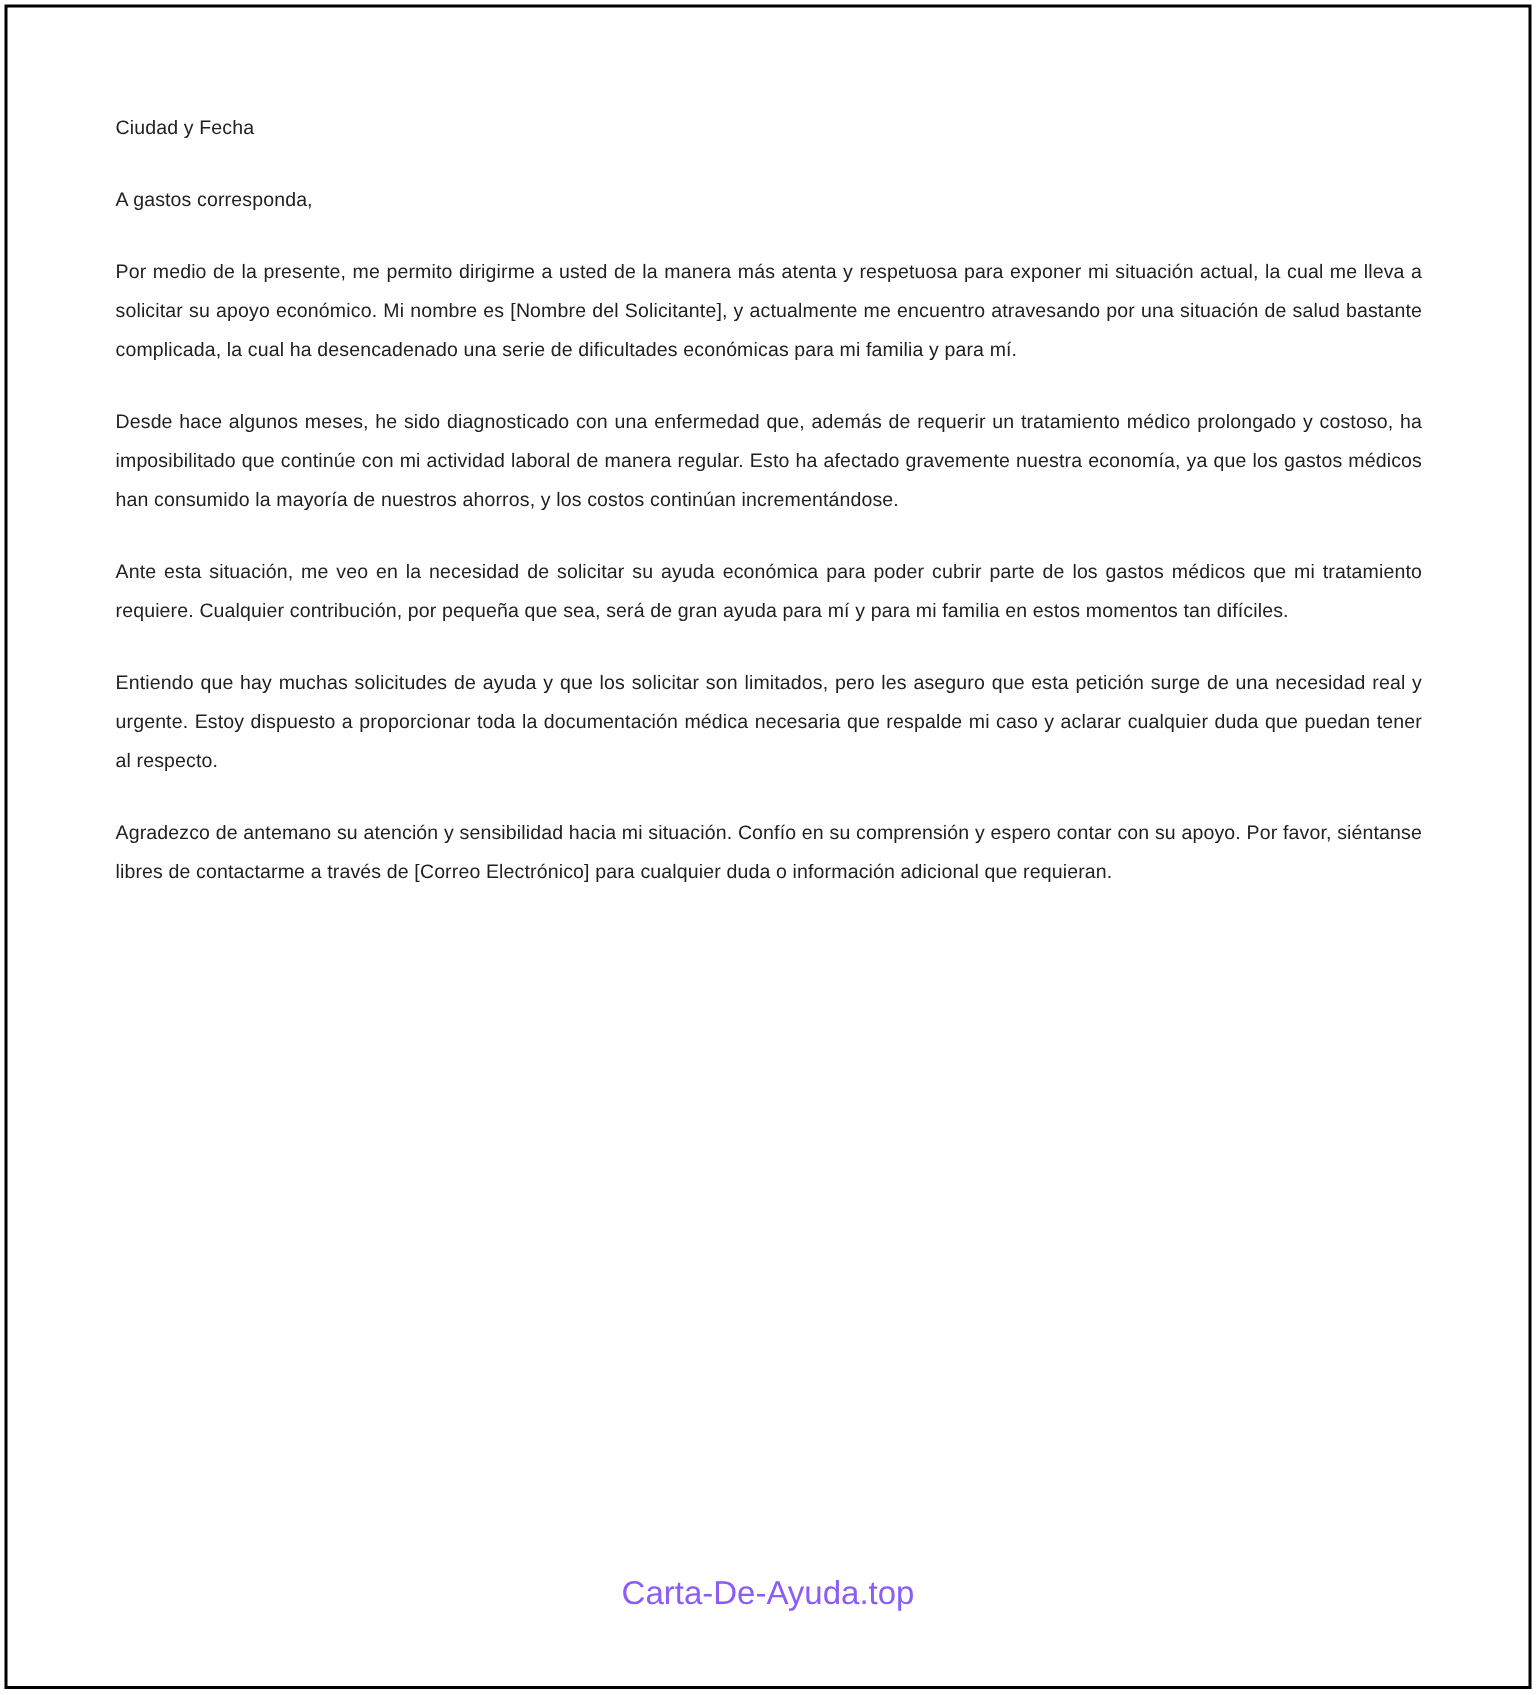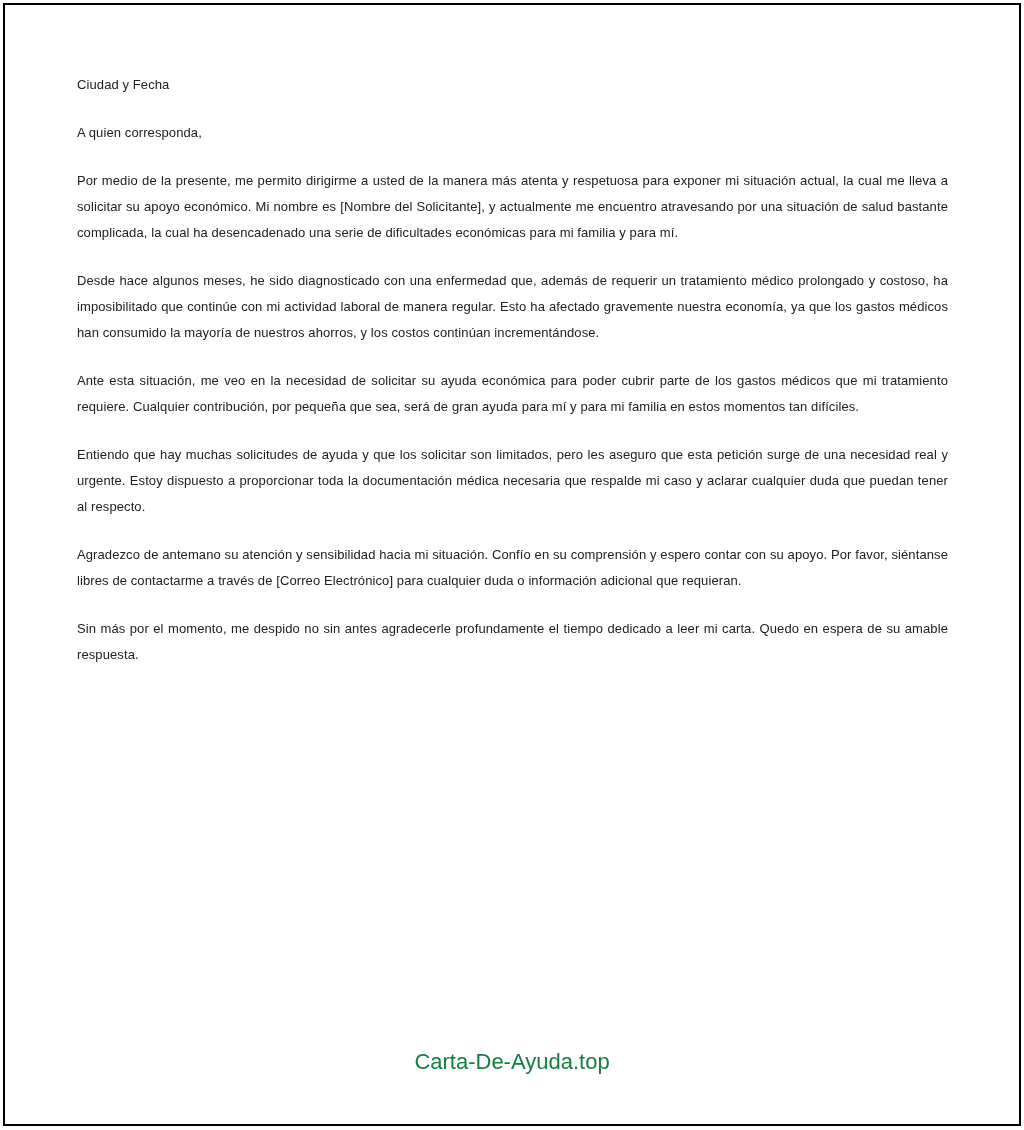--- a/index.html
+++ b/index.html
@@ -42,32 +42,31 @@
     text-align: justify;
   }
   .footer {
     position: absolute;
     left: 0;
     right: 0;
     top: 1047px;
     text-align: center;
     font-size: 22px;
     line-height: 30px;
-    color: #15803d;
+    color: #8b5cf6;
   }
 </style>
 </head>
 <body>
 
 <div class="page"></div>
 
 <div class="letter-body">
   <p>Ciudad y Fecha</p>
-  <p>A quien corresponda,</p>
+  <p>A gastos corresponda,</p>
   <p class="justified">Por medio de la presente, me permito dirigirme a usted de la manera más atenta y respetuosa para exponer mi situación actual, la cual me lleva a solicitar su apoyo económico. Mi nombre es [Nombre del Solicitante], y actualmente me encuentro atravesando por una situación de salud bastante complicada, la cual ha desencadenado una serie de dificultades económicas para mi familia y para mí.</p>
   <p class="justified">Desde hace algunos meses, he sido diagnosticado con una enfermedad que, además de requerir un tratamiento médico prolongado y costoso, ha imposibilitado que continúe con mi actividad laboral de manera regular. Esto ha afectado gravemente nuestra economía, ya que los gastos médicos han consumido la mayoría de nuestros ahorros, y los costos continúan incrementándose.</p>
   <p class="justified">Ante esta situación, me veo en la necesidad de solicitar su ayuda económica para poder cubrir parte de los gastos médicos que mi tratamiento requiere. Cualquier contribución, por pequeña que sea, será de gran ayuda para mí y para mi familia en estos momentos tan difíciles.</p>
   <p class="justified">Entiendo que hay muchas solicitudes de ayuda y que los solicitar son limitados, pero les aseguro que esta petición surge de una necesidad real y urgente. Estoy dispuesto a proporcionar toda la documentación médica necesaria que respalde mi caso y aclarar cualquier duda que puedan tener al respecto.</p>
   <p class="justified">Agradezco de antemano su atención y sensibilidad hacia mi situación. Confío en su comprensión y espero contar con su apoyo. Por favor, siéntanse libres de contactarme a través de [Correo Electrónico] para cualquier duda o información adicional que requieran.</p>
-  <p class="justified">Sin más por el momento, me despido no sin antes agradecerle profundamente el tiempo dedicado a leer mi carta. Quedo en espera de su amable respuesta.</p>
 </div>
 
 <div class="footer">Carta-De-Ayuda.top</div>
 
 </body></html>

